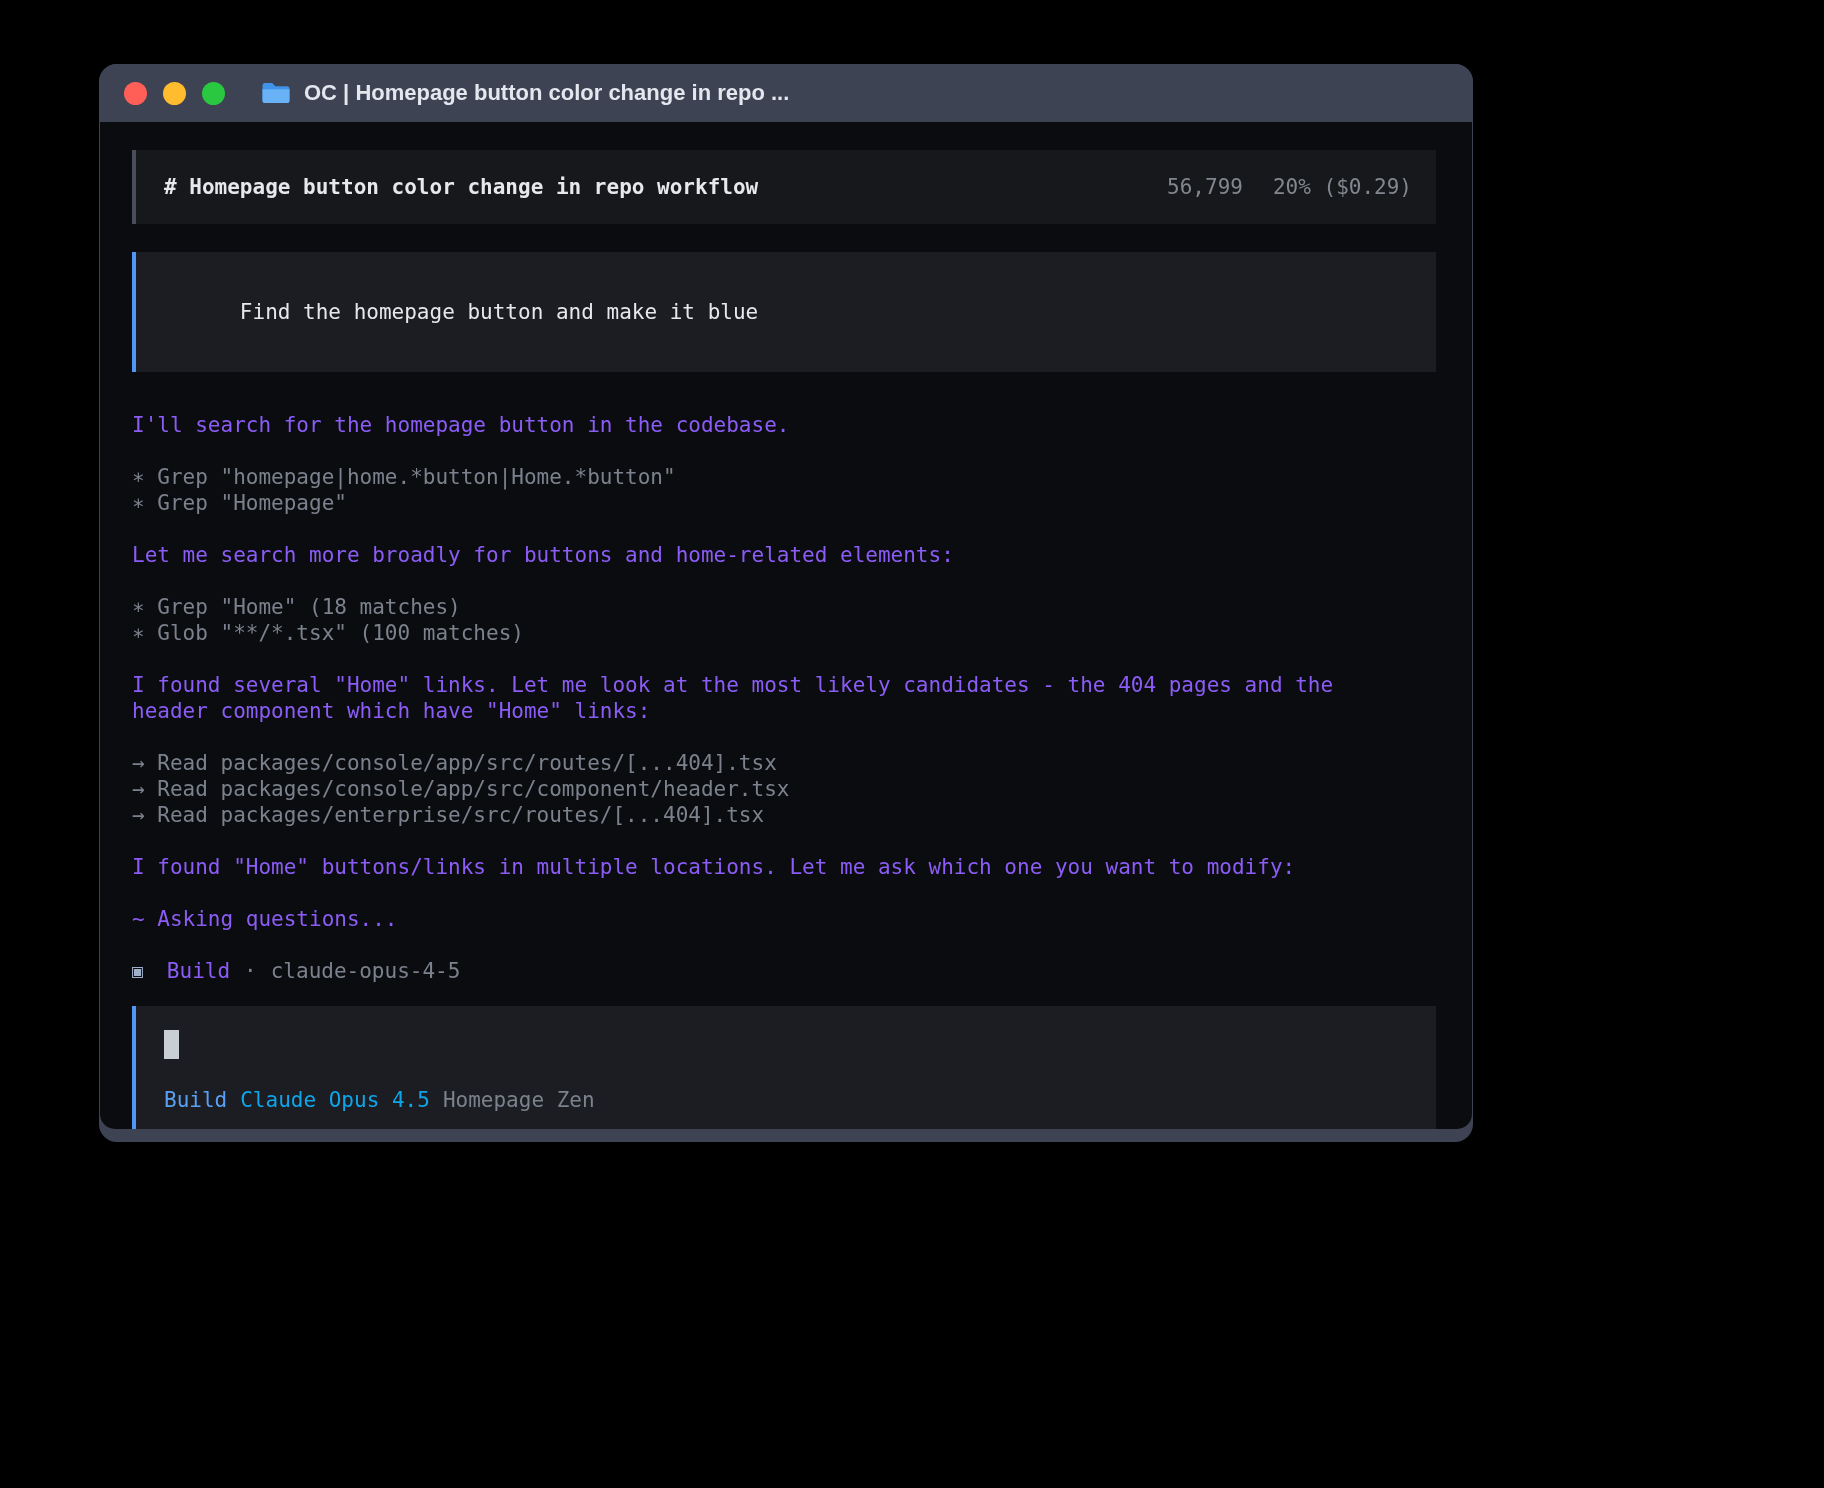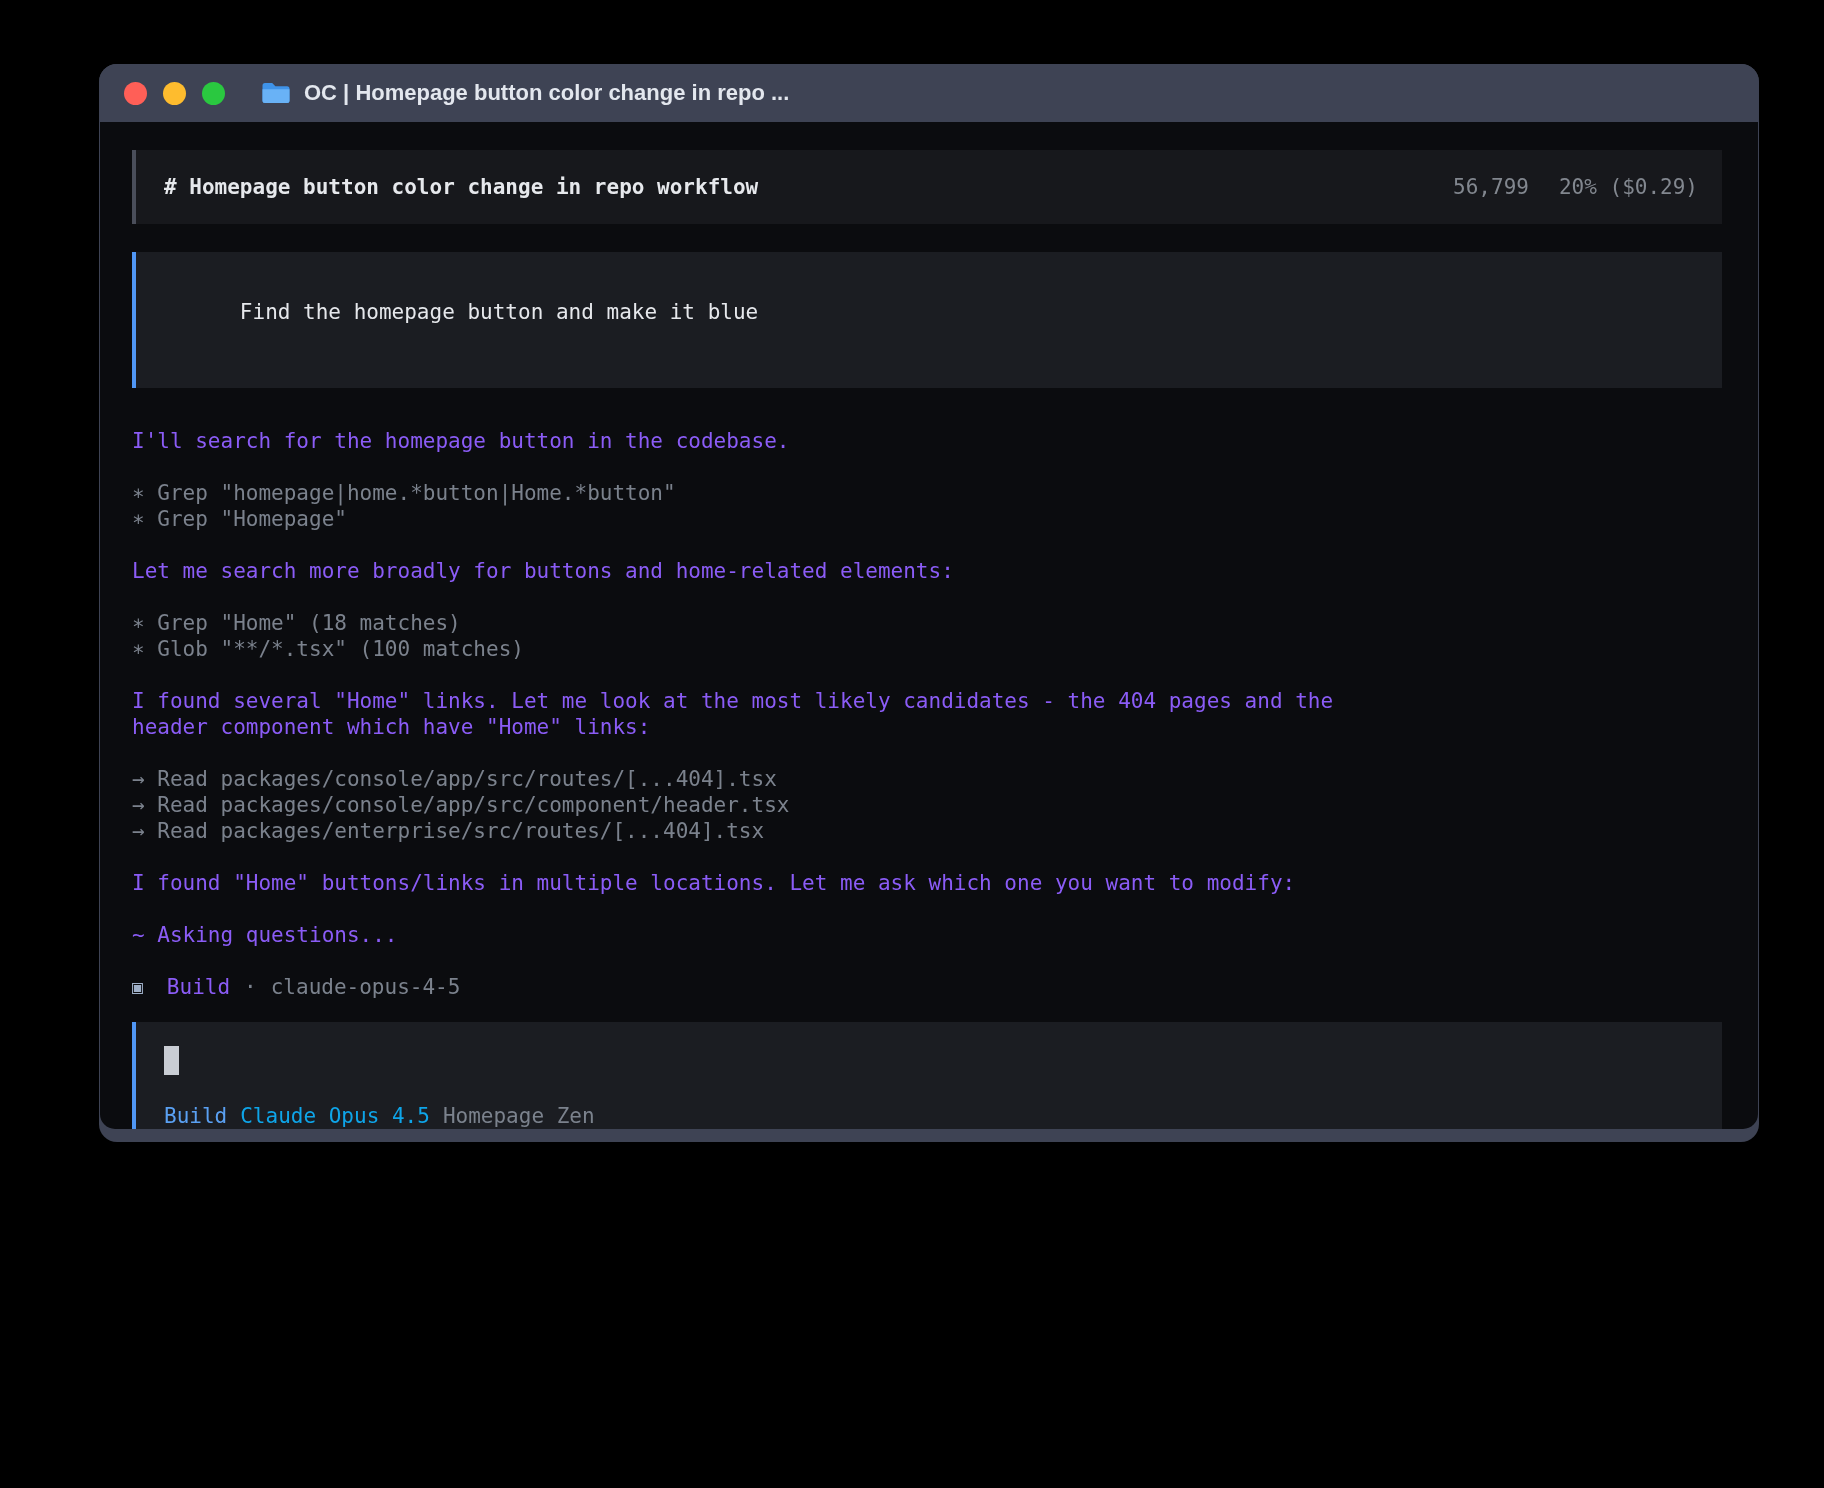--- a/index.html
+++ b/index.html
@@ -8,21 +8,21 @@
     position: relative;
     width: 1824px;
     height: 1488px;
     overflow: hidden;
     font-family: "DejaVu Sans Mono", "Liberation Mono", monospace;
   }
   .window {
     position: absolute;
     left: 99px;
     top: 64px;
-    width: 1660px;
+    width: 1374px;
     height: 1078px;
     background: #3e4354;
     border-radius: 18px;
     overflow: hidden;
     display: flex;
     flex-direction: column;
     box-shadow: 0 30px 80px rgba(0,0,0,0.85);
   }
   .titlebar {
     flex: 0 0 58px;
@@ -67,21 +67,21 @@
     display: flex;
     justify-content: space-between;
     align-items: flex-end;
   }
   .header-title { font-weight: 700; font-size: 21px; color: #e6e8ec; white-space: pre; }
   .header-stats { display: flex; gap: 30px; font-size: 21px; color: #82878f; white-space: pre; }
   .user-block {
     margin-top: 28px;
     background: #1b1d22;
     border-color: #5097f5;
-    padding: 24px 24px 40px 28px;
+    padding: 24px 24px 24px 28px;
     font-size: 21px;
     color: #e6e8ec;
     white-space: pre;
   }
   .line { font-size: 21px; line-height: 26px; color: #8b5cf6; white-space: pre; }
   .dim { color: #7b828d; }
   .blue { color: #5aa0f2; }
   .mt { margin-top: 26px; }
   .mt-lg { margin-top: 40px; }
   .agent-row { display: flex; align-items: center; margin-top: 26px; }

